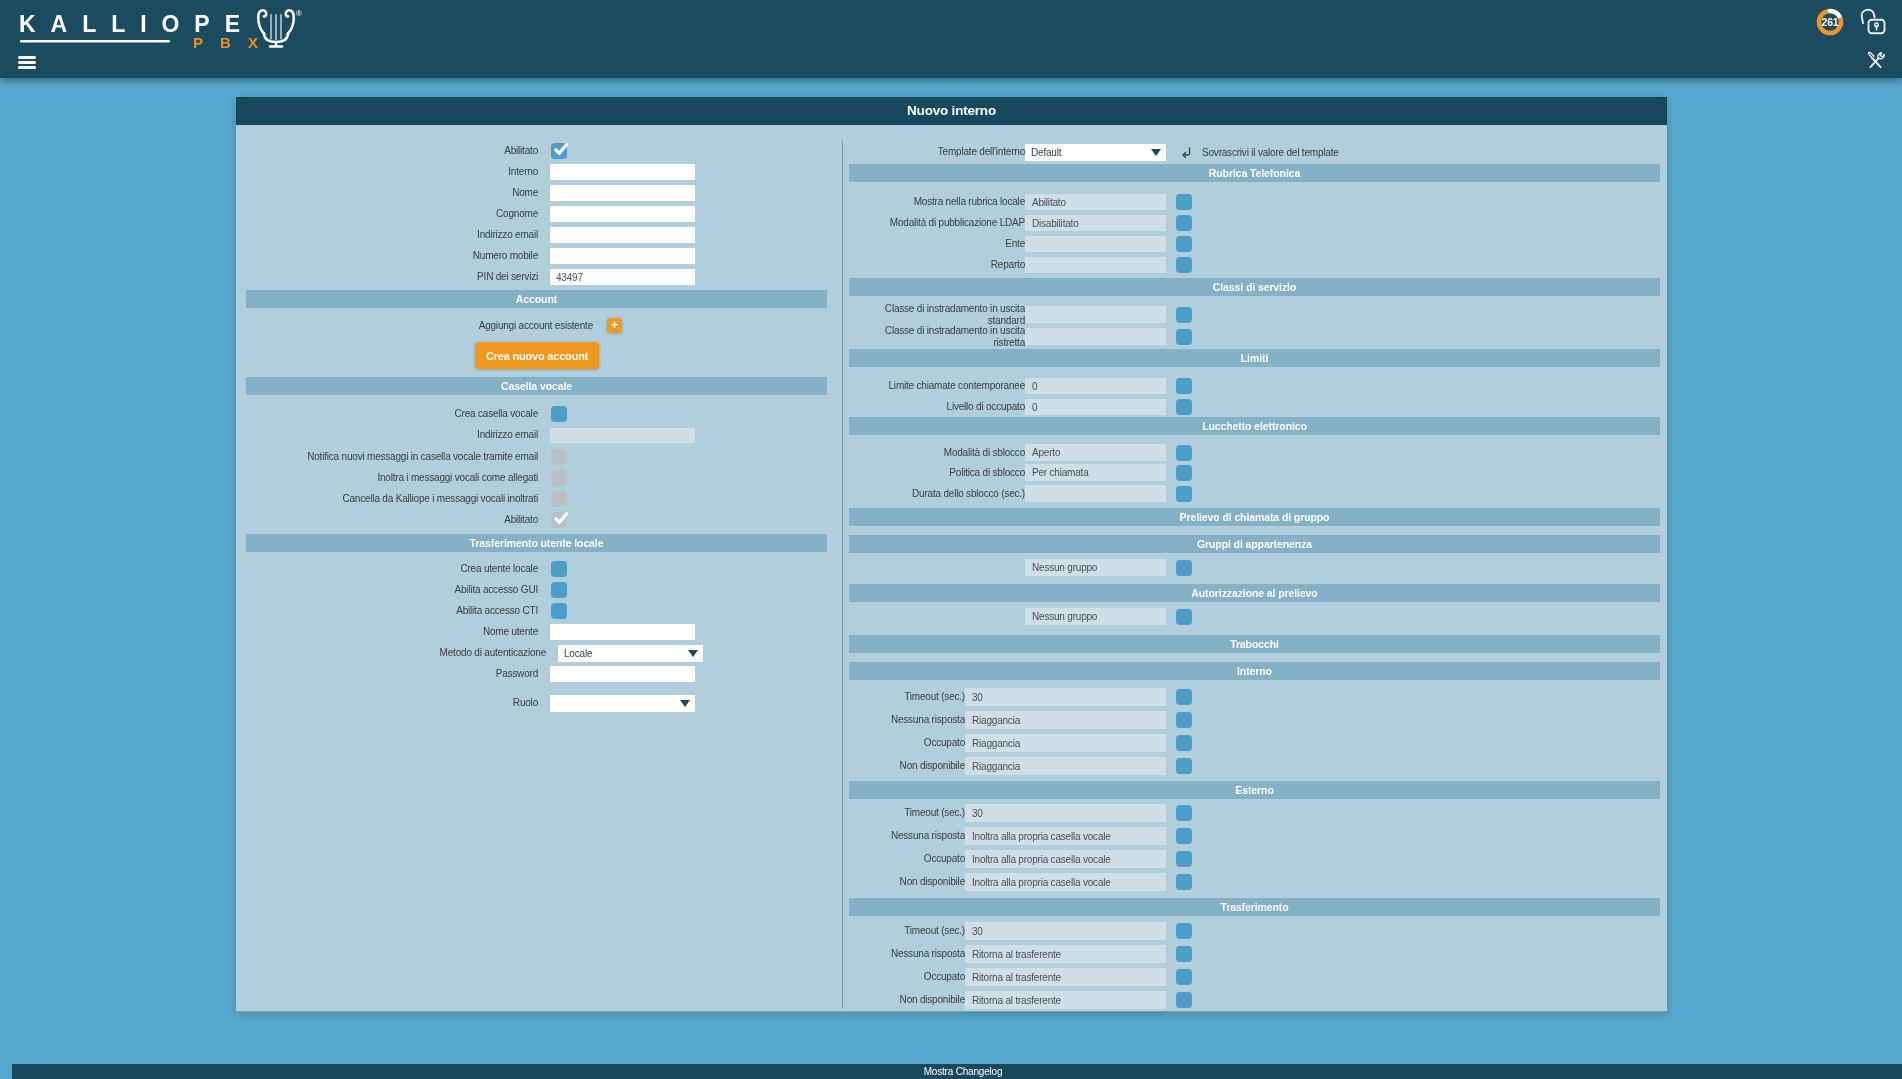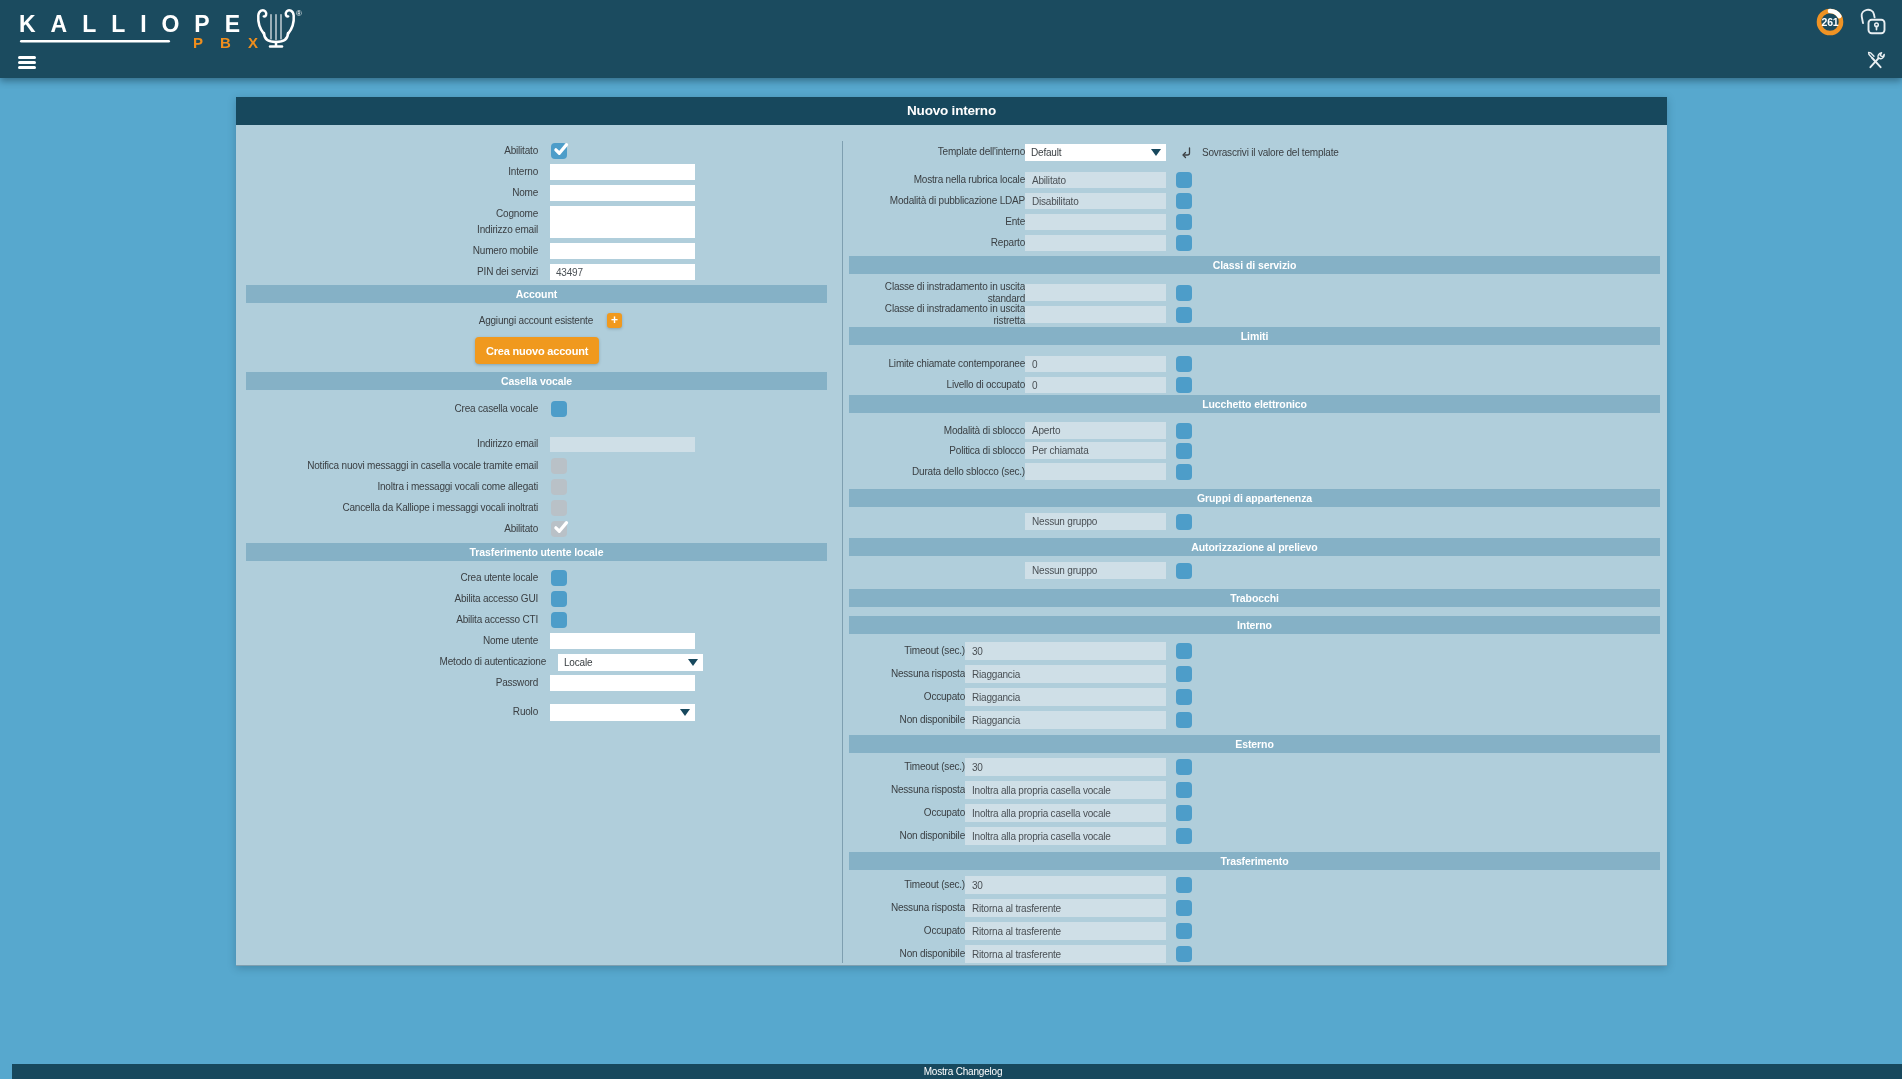--- a/index.html
+++ b/index.html
@@ -207,21 +207,21 @@
         </div>
 
         <div class="row" style="margin-bottom:5px;">
           <div class="lbl">Interno</div>
           <input class="txt" value="" style="">
         </div>
         <div class="row" style="margin-bottom:5px;">
           <div class="lbl">Nome</div>
           <input class="txt" value="" style="">
         </div>
-        <div class="row" style="">
+        <div class="row" style="margin-bottom:5px;">
           <div class="lbl">Cognome</div>
           <input class="txt" value="" style="">
         </div>
         <div class="row" style="margin-bottom:5px;">
           <div class="lbl">Indirizzo email</div>
           <input class="txt" value="" style="">
         </div>
         <div class="row" style="margin-bottom:5px;">
           <div class="lbl">Numero mobile</div>
           <input class="txt" value="" style="">
@@ -237,21 +237,21 @@
           <div class="lbl" style="width:357px; padding-right:0;">Aggiungi account esistente</div>
           <button class="btn-orange plus-btn">+</button>
         </div>
 
         <div class="row auto" style="margin-bottom:8px;">
           <button class="btn-orange create-btn">Crea nuovo account</button>
         </div>
 
         <div class="bar">Casella vocale</div>
 
-        <div class="row" style="margin-top:11px; margin-bottom:19px;">
+        <div class="row" style="margin-top:11px; margin-bottom:5px;">
           <div class="lbl">Crea casella vocale</div>
           <span class="cb"></span>
         </div>
         <div class="row" style="margin-bottom:6px;">
           <div class="lbl">Indirizzo email</div>
           <div class="dis"></div>
         </div>
         <div class="row" style="margin-bottom:5px;">
           <div class="lbl">Notifica nuovi messaggi in casella vocale tramite email</div>
           <span class="cb gray"></span>
@@ -320,20 +320,21 @@
               <span>Default</span>
               <span class="tri"></span>
             </div>
           <svg class="tpl-arrow" viewBox="0 0 12 13" fill="none" stroke="#3b4044" stroke-width="1.3" stroke-linecap="round" stroke-linejoin="round">
               <path d="M9.5 2 L9.5 7 Q9.5 9 7.5 9 L3.5 9"></path>
               <path d="M5.5 6.5 L3 9 L5.5 11.5"></path>
             </svg>
           <div class="tpl-note">Sovrascrivi il valore del template</div>
         </div>
 
+        <div class="bar" style="margin-top:4px;">Rubrica Telefonica</div>
 
         <div class="row" style="margin-top:12px; margin-bottom:5px;">
           <div class="lbl">Mostra nella rubrica locale</div>
           <div class="dis">Abilitato</div>
           <span class="cb cb-side"></span>
         </div>
         <div class="row" style="margin-bottom:5px;">
           <div class="lbl">Modalità di pubblicazione LDAP</div>
           <div class="dis">Disabilitato</div>
           <span class="cb cb-side"></span>
@@ -388,20 +389,21 @@
           <div class="lbl">Politica di sblocco</div>
           <div class="dis">Per chiamata</div>
           <span class="cb cb-side"></span>
         </div>
         <div class="row h17" style="margin-bottom:6px;">
           <div class="lbl">Durata dello sblocco (sec.)</div>
           <div class="dis"></div>
           <span class="cb cb-side"></span>
         </div>
 
+        <div class="bar">Prelievo di chiamata di gruppo</div>
         <div class="bar" style="margin-top:9px;">Gruppi di appartenenza</div>
 
         <div class="row h17" style="margin-top:6px; margin-bottom:8px;">
           <div class="lbl"></div>
           <div class="dis">Nessun gruppo</div>
           <span class="cb cb-side"></span>
         </div>
 
         <div class="bar">Autorizzazione al prelievo</div>
 

